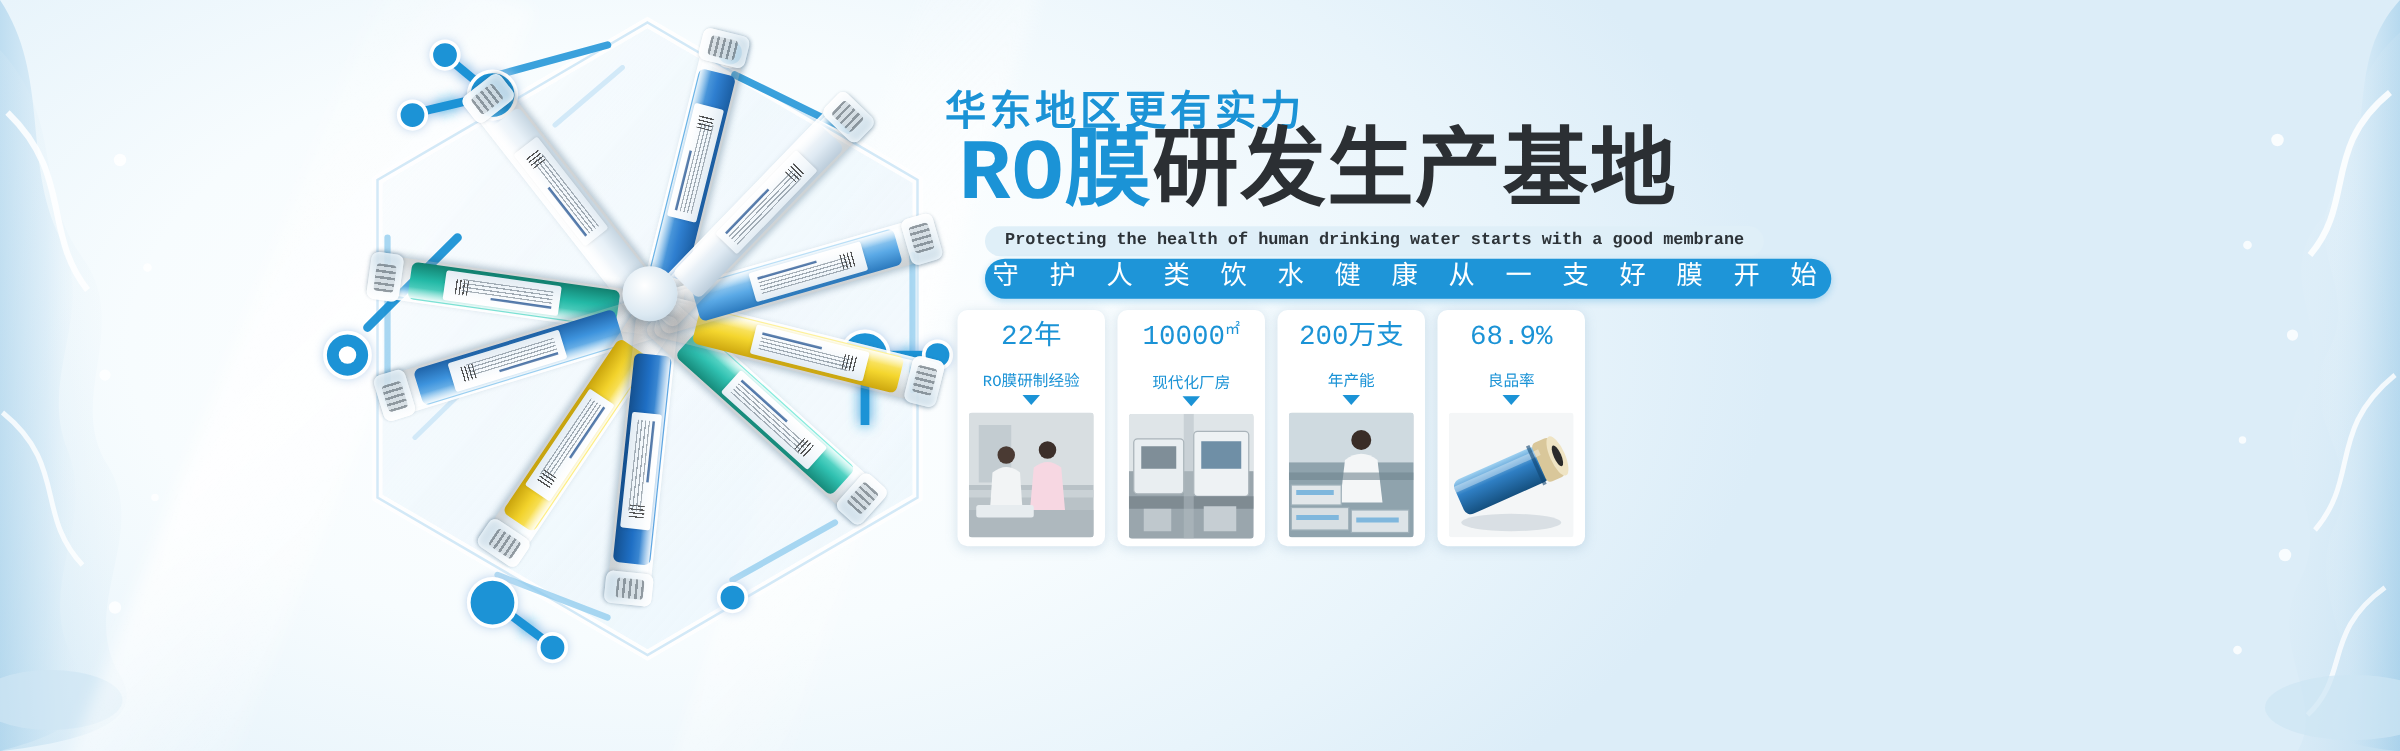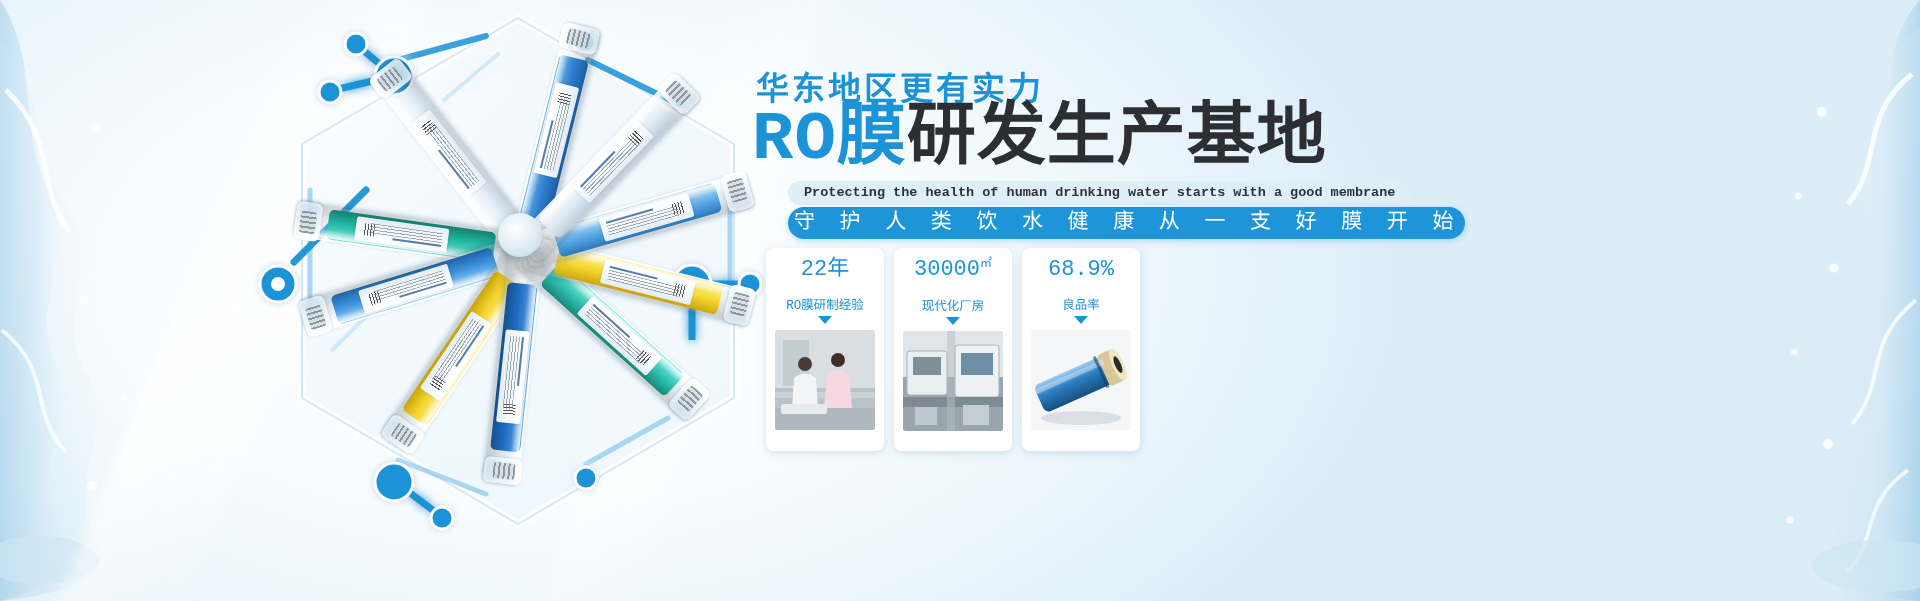--- a/index.html
+++ b/index.html
@@ -84,21 +84,21 @@
   }
 
   
   .content{position:absolute;left:752px;top:0;width:1168px;height:454px;font-family:Liberation Mono, monospace;}
   .eyebrow{
     position:absolute;left:4px;top:62px;
     font-size:33px;font-weight:bold;color:#1b93d6;letter-spacing:3px;
     text-shadow:0 1px 0 rgba(255,255,255,.9);
   }
   .headline{
-    position:absolute;left:0;top:106px;
+    position:absolute;left:15px;top:106px;
     font-size:69px;font-weight:bold;line-height:1.0;letter-spacing:1px;white-space:nowrap;
   }
   .headline .hl-blue{color:#1b93d6;}
   .headline .hl-dark{color:#2b2f33;}
 
   .tagline-en{
     position:absolute;left:36px;top:181px;
     height:24px;line-height:24px;padding:0 16px;
     background:#dfeff8;border-radius:12px;
     font-size:13.5px;color:#2d3338;font-weight:bold;white-space:nowrap;
@@ -109,21 +109,21 @@
     background:#1e95d8;border-radius:16px;
     font-size:21px;color:#ffffff;letter-spacing:6px;white-space:nowrap;
     box-shadow:0 2px 6px rgba(30,149,216,.3);
   }
 
   
   .cards{position:absolute;left:14px;top:248px;display:flex;gap:10px;}
   .card{
     width:110px;background:#ffffff;border-radius:8px;
     box-shadow:0 2px 9px rgba(110,150,180,.26);
-    padding:10px 4px 20px;display:flex;flex-direction:column;align-items:center;
+    padding:10px 4px 6px;display:flex;flex-direction:column;align-items:center;
   }
   .card .num{
     font-size:22px;color:#1b93d6;line-height:1.1;white-space:nowrap;font-weight:500;
   }
   .card .num sup{font-size:12px;vertical-align:super;}
   .card .desc{font-size:12.5px;color:#1b93d6;margin-top:12px;white-space:nowrap;}
   .card .tri{
     width:0;height:0;margin:3px 0 6px;
     border-left:7px solid transparent;border-right:7px solid transparent;
     border-top:8px solid #1b93d6;
@@ -404,41 +404,64 @@
             <circle cx="63" cy="30" r="7" fill="#3c2f2a"></circle>
             <path d="M52,44 q11,-9 22,0 l3,34 h-28 z" fill="#f7d7e2"></path>
             <rect x="0" y="78" width="100" height="22" fill="#aeb8be"></rect>
             <rect x="6" y="74" width="46" height="10" rx="2" fill="#e7ecef"></rect>
           </svg>
         </div>
       </div>
 
       <div class="card">
         <div class="num">
-          <span>30000</span><sup>㎡</sup>
+          <span>10000</span><sup>㎡</sup>
         </div>
         <div class="desc">现代化厂房</div>
         <div class="tri"></div>
         <div class="photo">
           <svg width="100" height="100" viewBox="0 0 100 100" xmlns="http://www.w3.org/2000/svg">
             <rect width="100" height="100" fill="#c8d0d4"></rect>
             <rect width="100" height="46" fill="#dfe5e8"></rect>
             <rect y="46" width="100" height="54" fill="#9aa6ad"></rect>
             <rect x="4" y="20" width="40" height="44" rx="3" fill="#e9eef1" stroke="#aab4ba"></rect>
             <rect x="10" y="26" width="28" height="18" fill="#7f8e98"></rect>
             <rect x="52" y="14" width="44" height="52" rx="3" fill="#eef2f4" stroke="#aab4ba"></rect>
             <rect x="58" y="22" width="32" height="22" fill="#6f8fa6"></rect>
             <rect x="0" y="66" width="100" height="10" fill="#7f8b92"></rect>
             <rect x="12" y="76" width="22" height="18" fill="#bfc8cd"></rect>
             <rect x="60" y="74" width="26" height="20" fill="#c6ced3"></rect>
             <rect x="44" y="0" width="8" height="100" fill="#b4bec4" opacity=".5"></rect>
           </svg>
         </div>
       </div>
 
+      <div class="card">
+        <div class="num">200万支</div>
+        <div class="desc">年产能</div>
+        <div class="tri"></div>
+        <div class="photo">
+          <svg width="100" height="100" viewBox="0 0 100 100" xmlns="http://www.w3.org/2000/svg">
+            <rect width="100" height="100" fill="#b9c6cd"></rect>
+            <rect width="100" height="40" fill="#cfdae0"></rect>
+            <rect y="40" width="100" height="60" fill="#8fa3ad"></rect>
+
+            <circle cx="58" cy="22" r="8" fill="#3a2d27"></circle>
+            <path d="M45,38 q13,-10 26,0 l4,34 h-34 z" fill="#f4f6f7"></path>
+
+            <rect x="2" y="58" width="40" height="16" fill="#e2e7ea" stroke="#9fb0b9"></rect>
+            <rect x="2" y="76" width="46" height="18" fill="#d8dfe3" stroke="#9fb0b9"></rect>
+            <rect x="50" y="78" width="46" height="18" fill="#dde4e8" stroke="#9fb0b9"></rect>
+            <rect x="6" y="62" width="30" height="4" fill="#7fb7dd"></rect>
+            <rect x="6" y="82" width="34" height="4" fill="#7fb7dd"></rect>
+            <rect x="54" y="84" width="34" height="4" fill="#7fb7dd"></rect>
+            <rect x="0" y="48" width="100" height="6" fill="#6f8590" opacity=".6"></rect>
+          </svg>
+        </div>
+      </div>
 
       <div class="card">
         <div class="num">68.9%</div>
         <div class="desc">良品率</div>
         <div class="tri"></div>
         <div class="photo">
           <svg width="100" height="100" viewBox="0 0 100 100" xmlns="http://www.w3.org/2000/svg">
             <rect width="100" height="100" fill="#f4f6f7"></rect>
             <defs>
               <linearGradient id="memb" x1="0" y1="0" x2="0" y2="1">

